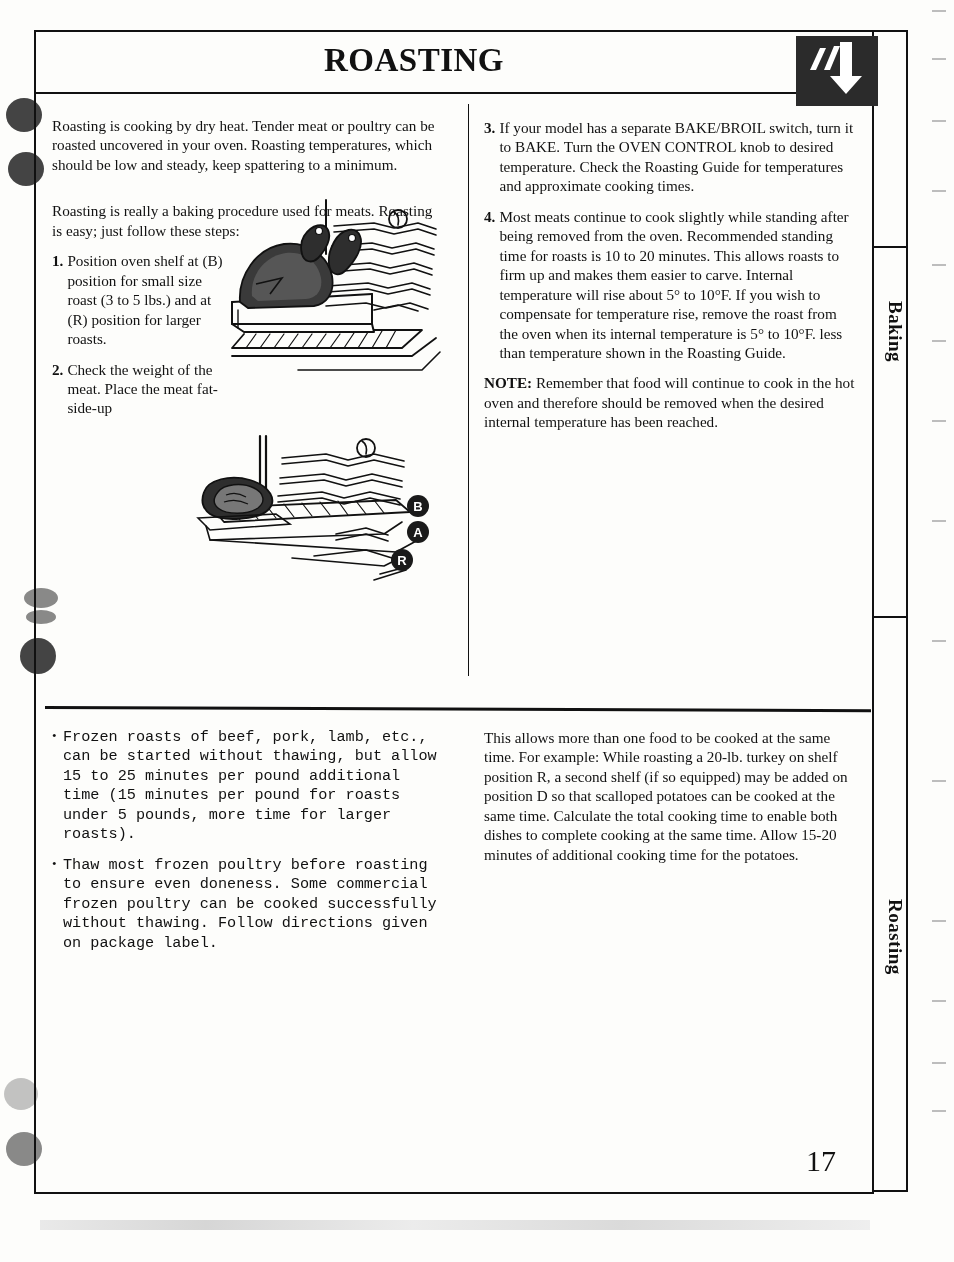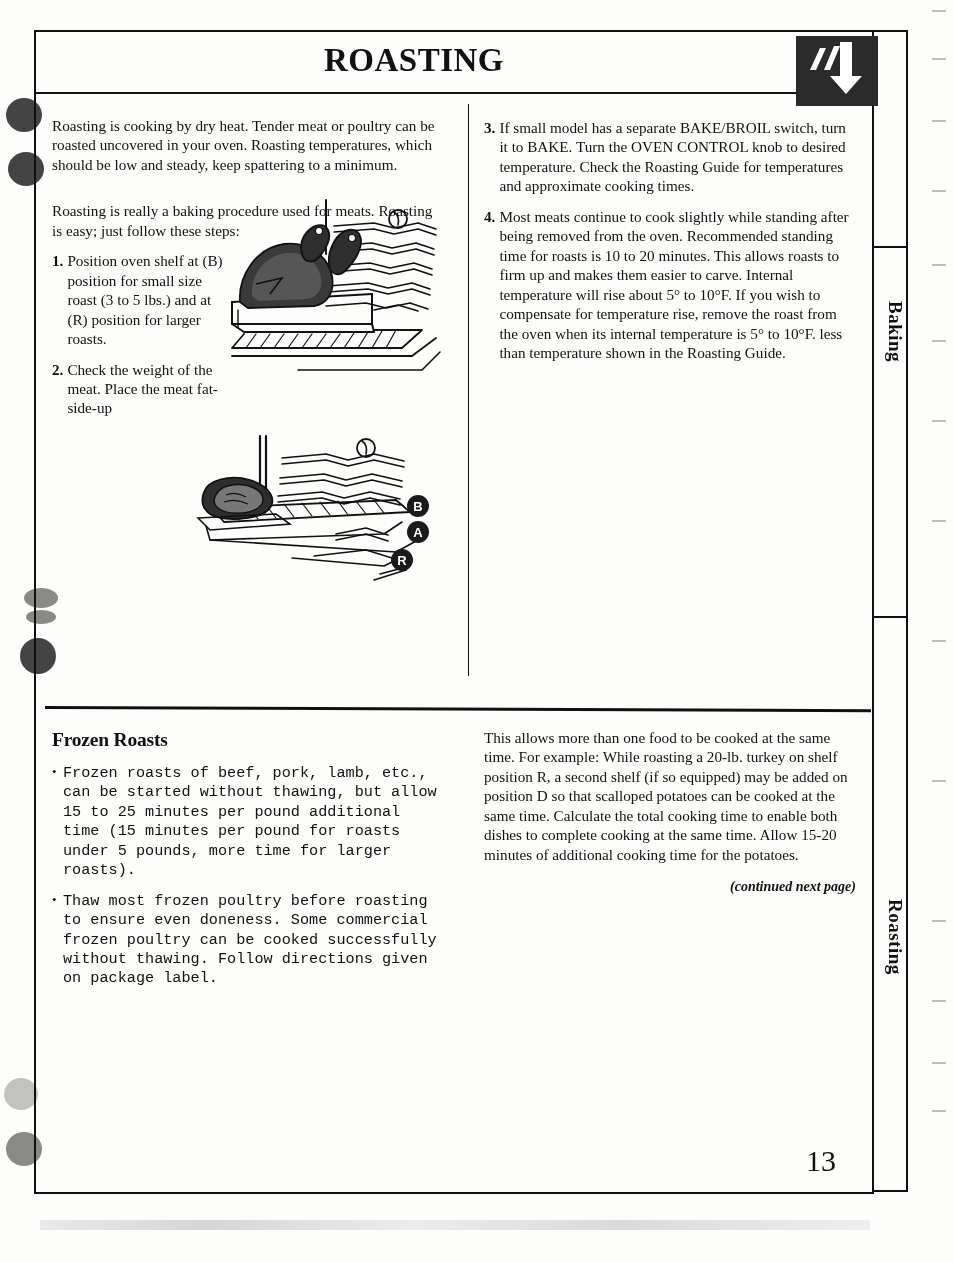--- a/index.html
+++ b/index.html
@@ -445,43 +445,44 @@
       <circle cx="206" cy="130" r="11" fill="#1a1a1a"></circle>
       <text x="206" y="135" font-family="Liberation Sans, sans-serif" font-size="13" font-weight="bold" fill="#ffffff" text-anchor="middle">R</text>
     </g>
   </svg>
 </div>
 
 <div class="col col-right" style="top:118px;">
 
   <div class="numitem">
     <span class="num">3.</span>
-    <span class="txt">If small model has a separate BAKE/BROIL switch, turn it to BAKE. Turn the OVEN CONTROL knob to desired temperature. Check the Roasting Guide for temperatures and approximate cooking times.</span>
+    <span class="txt">If your model has a separate BAKE/BROIL switch, turn it to BAKE. Turn the OVEN CONTROL knob to desired temperature. Check the Roasting Guide for temperatures and approximate cooking times.</span>
   </div>
 
   <div class="numitem">
     <span class="num">4.</span>
     <span class="txt">Most meats continue to cook slightly while standing after being removed from the oven. Recommended standing time for roasts is 10 to 20 minutes. This allows roasts to firm up and makes them easier to carve. Internal temperature will rise about 5° to 10°F. If you wish to compensate for temperature rise, remove the roast from the oven when its internal temperature is 5° to 10°F. less than temperature shown in the Roasting Guide.</span>
   </div>
 
+  <p>
+    <span class="note-lead">NOTE:</span><span> Remember that food will continue to cook in the hot oven and therefore should be removed when the desired internal temperature has been reached.</span>
+  </p>
 </div>
 
 <div class="section-rule"></div>
 
 <div class="col col-left" style="top:728px; width:388px;">
-  <div class="sect-heading">Frozen Roasts</div>
 
   <div class="bullet">
     <span class="dot">•</span>
     <span class="txt">Frozen roasts of beef, pork, lamb, etc., can be started without thawing, but allow 15 to 25 minutes per pound additional time (15 minutes per pound for roasts under 5 pounds, more time for larger roasts).</span>
   </div>
   <div class="bullet">
     <span class="dot">•</span>
     <span class="txt">Thaw most frozen poultry before roasting to ensure even doneness. Some commercial frozen poultry can be cooked successfully without thawing. Follow directions given on package label.</span>
   </div>
 </div>
 
 <div class="col col-right" style="top:728px;">
   <p>This allows more than one food to be cooked at the same time. For example: While roasting a 20-lb. turkey on shelf position R, a second shelf (if so equipped) may be added on position D so that scalloped potatoes can be cooked at the same time. Calculate the total cooking time to enable both dishes to complete cooking at the same time. Allow 15-20 minutes of additional cooking time for the potatoes.</p>
-  <div class="continued">(continued next page)</div>
-</div>
-
-<div class="page-number">13</div>
+</div>
+
+<div class="page-number">17</div>
 
 </body></html>

